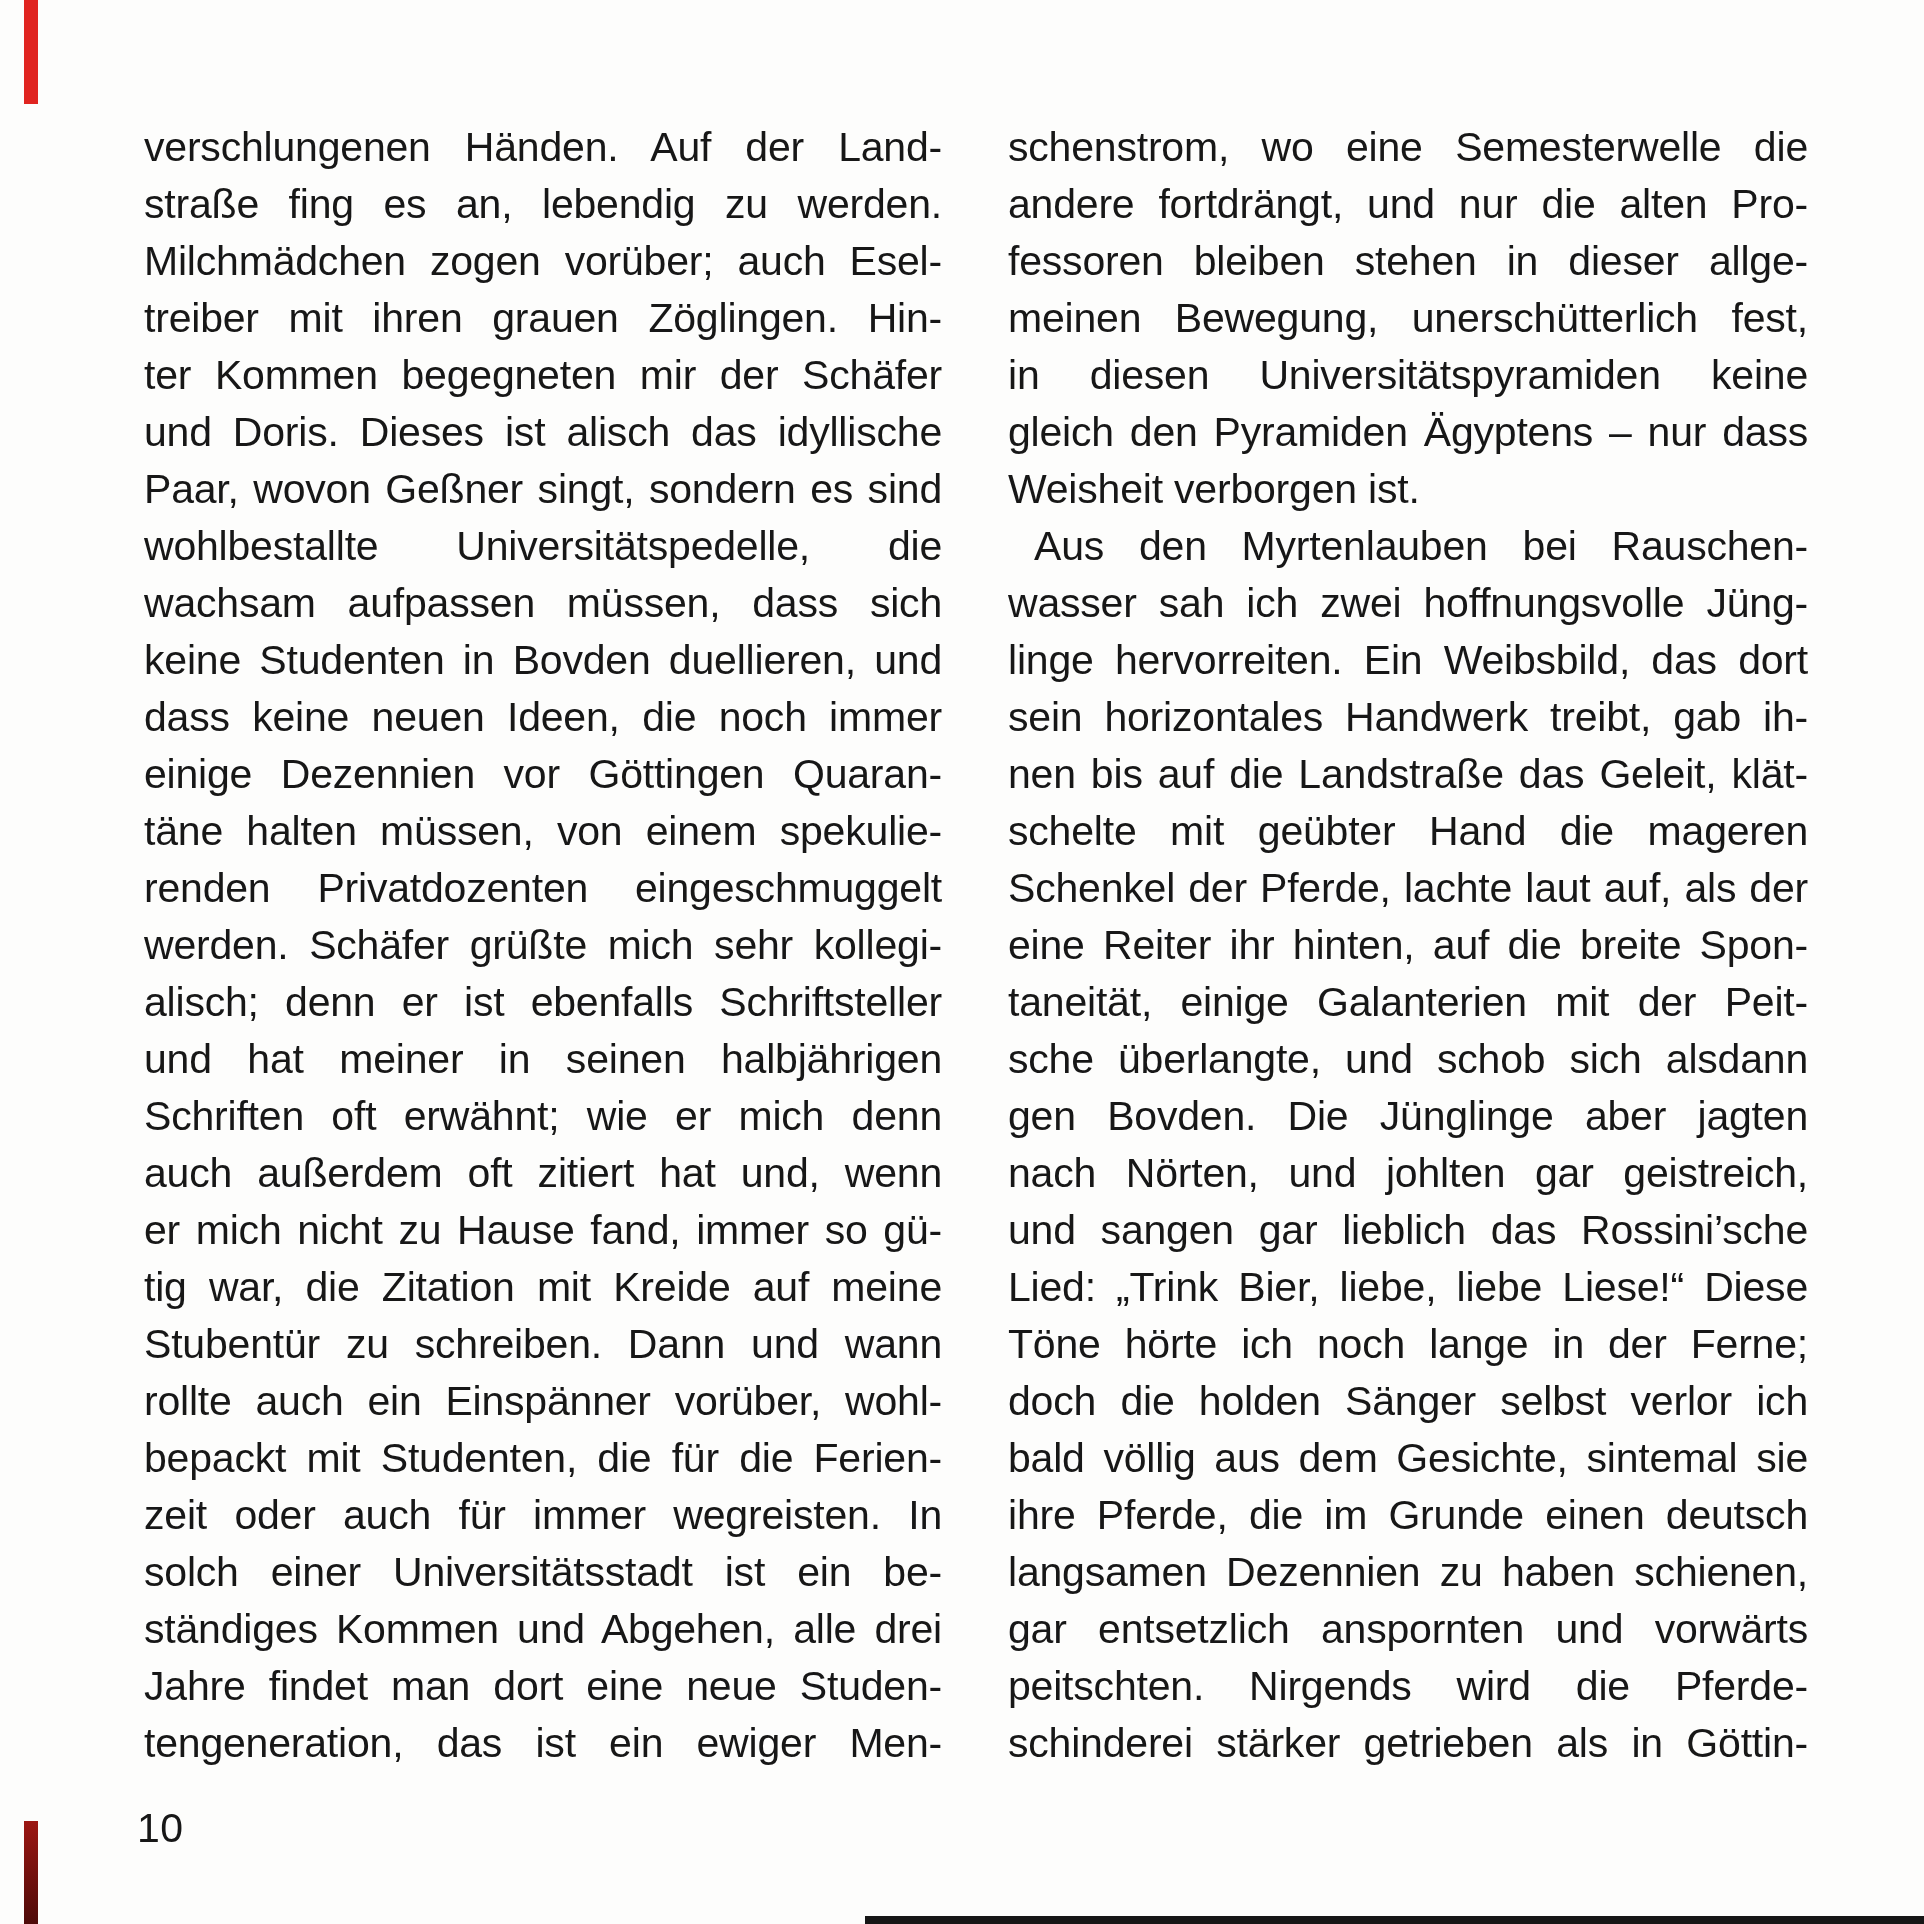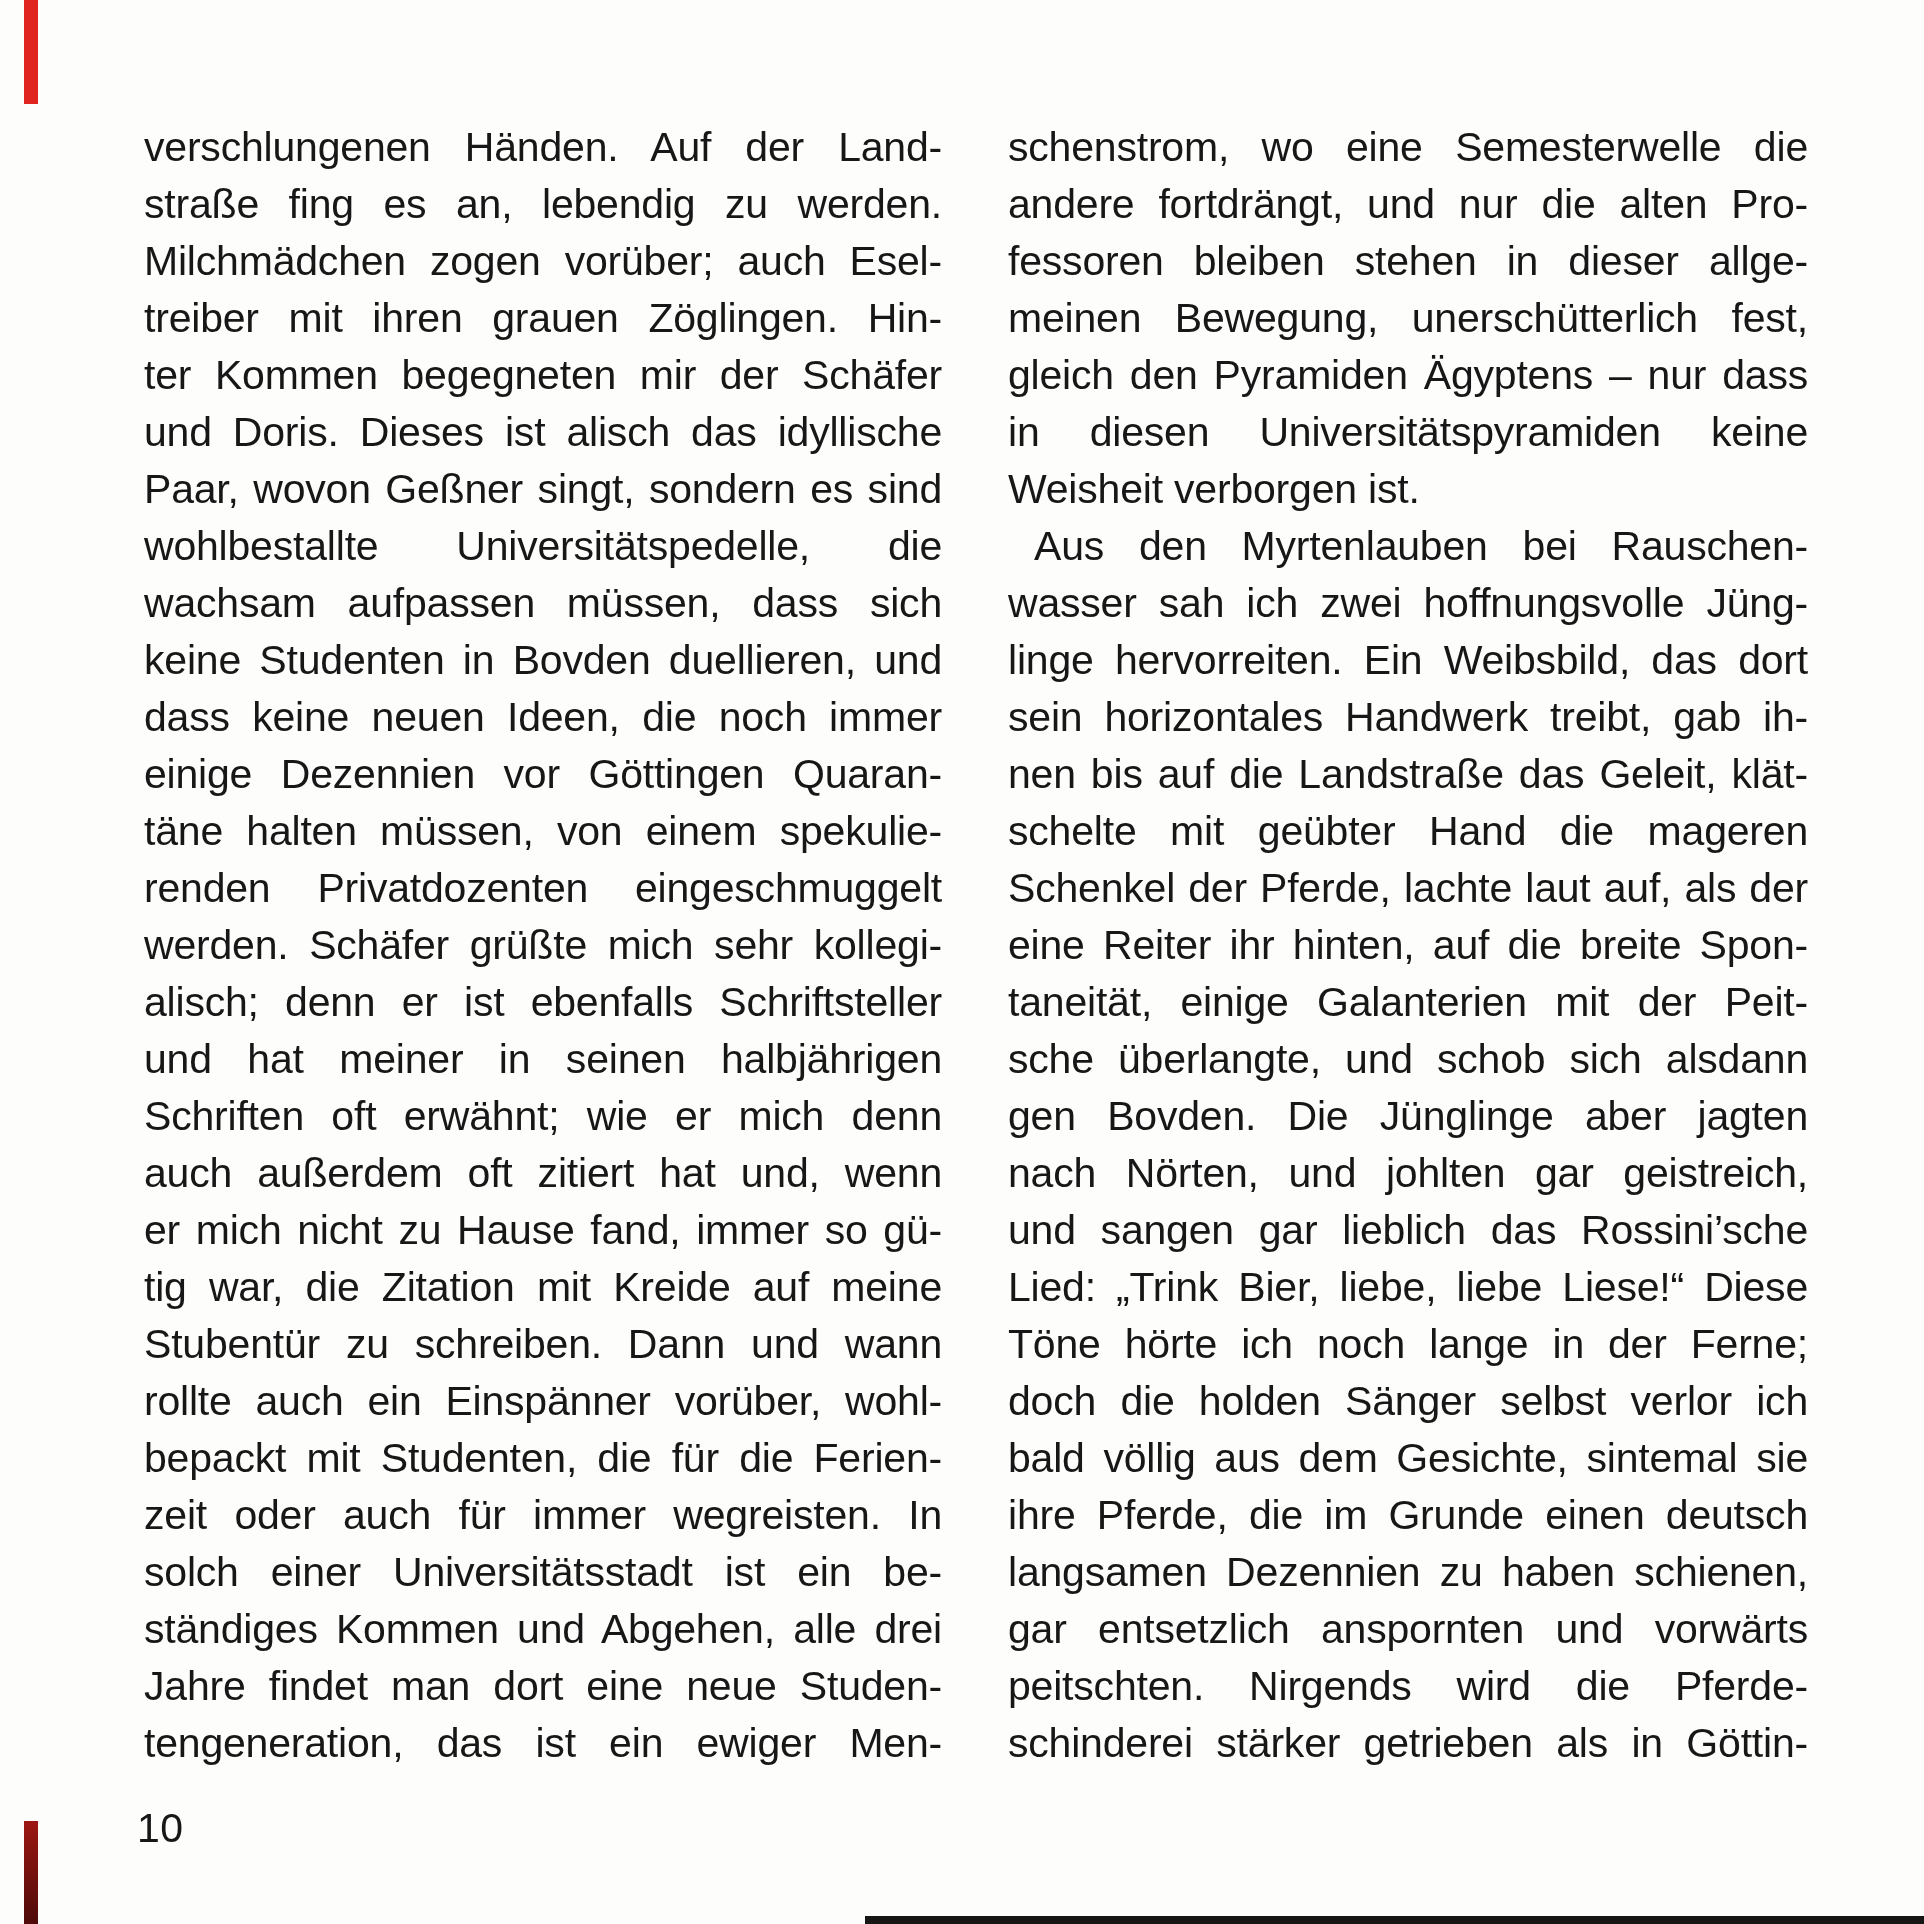--- a/index.html
+++ b/index.html
@@ -106,22 +106,22 @@
       <div class="line">ständiges Kommen und Abgehen, alle drei</div>
       <div class="line">Jahre findet man dort eine neue Studen-</div>
       <div class="line">tengeneration, das ist ein ewiger Men-</div>
     </div>
 
   <div class="text-column col-right">
       <div class="line">schenstrom, wo eine Semesterwelle die</div>
       <div class="line">andere fortdrängt, und nur die alten Pro-</div>
       <div class="line">fessoren bleiben stehen in dieser allge-</div>
       <div class="line">meinen Bewegung, unerschütterlich fest,</div>
+      <div class="line">in diesen Universitätspyramiden keine</div>
       <div class="line">gleich den Pyramiden Ägyptens – nur dass</div>
-      <div class="line">in diesen Universitätspyramiden keine</div>
       <div class="line par-end">Weisheit verborgen ist.</div>
       <div class="line indent">Aus den Myrtenlauben bei Rauschen-</div>
       <div class="line">wasser sah ich zwei hoffnungsvolle Jüng-</div>
       <div class="line">linge hervorreiten. Ein Weibsbild, das dort</div>
       <div class="line">sein horizontales Handwerk treibt, gab ih-</div>
       <div class="line">nen bis auf die Landstraße das Geleit, klät-</div>
       <div class="line">schelte mit geübter Hand die mageren</div>
       <div class="line">Schenkel der Pferde, lachte laut auf, als der</div>
       <div class="line">eine Reiter ihr hinten, auf die breite Spon-</div>
       <div class="line">taneität, einige Galanterien mit der Peit-</div>

